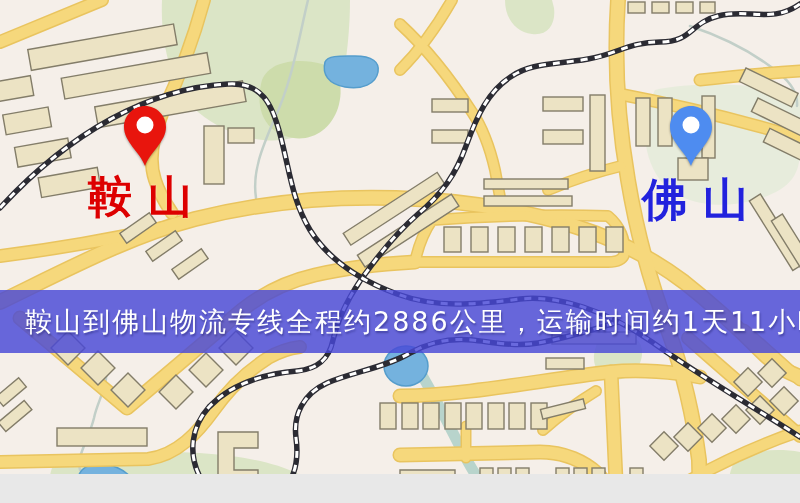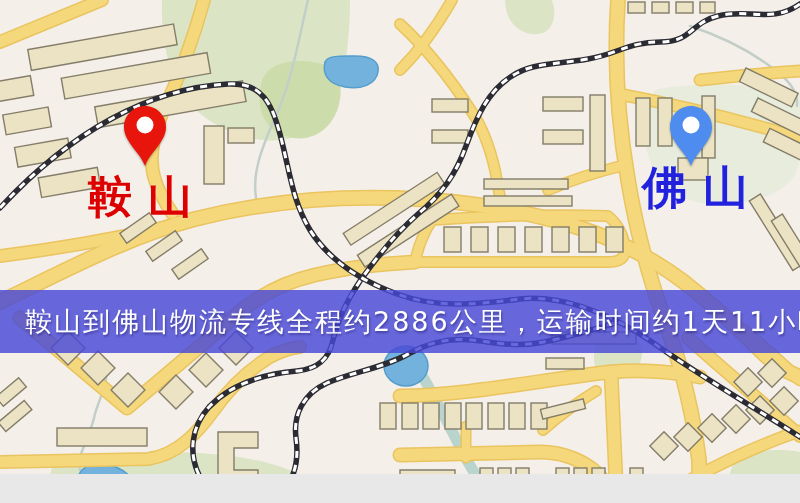--- a/index.html
+++ b/index.html
@@ -32,21 +32,21 @@
   [data-name="origin-pin-icon"] .pin-body{fill:var(--pin-origin,#e8150d);}
   [data-name="destination-pin-icon"] .pin-body{fill:var(--pin-destination,#4e8cf0);}
 
   .marker-label{
     position:absolute;z-index:2;
     font-size:44px;font-weight:bold;line-height:1.05;
     letter-spacing:16px;white-space:nowrap;
     text-shadow:0 0 2px rgba(255,255,255,.6);
   }
   [data-name="origin-label"]{left:88px;top:174px;color:var(--label-origin,#dd0000);}
-  [data-name="destination-label"]{left:642px;top:164px;color:var(--label-destination,#2222dd);font-size:45px;}
+  [data-name="destination-label"]{left:642px;top:176px;color:var(--label-destination,#2222dd);font-size:45px;}
 
   
   .banner{
     position:absolute;left:0;right:0;top:290px;height:63px;z-index:5;
     background:var(--banner-bg,rgba(72,72,215,0.82));
     display:flex;align-items:center;
     box-sizing:border-box;padding:0 10px 0 25px;
   }
   .banner-text{
     color:var(--banner-text,#ffffff);

